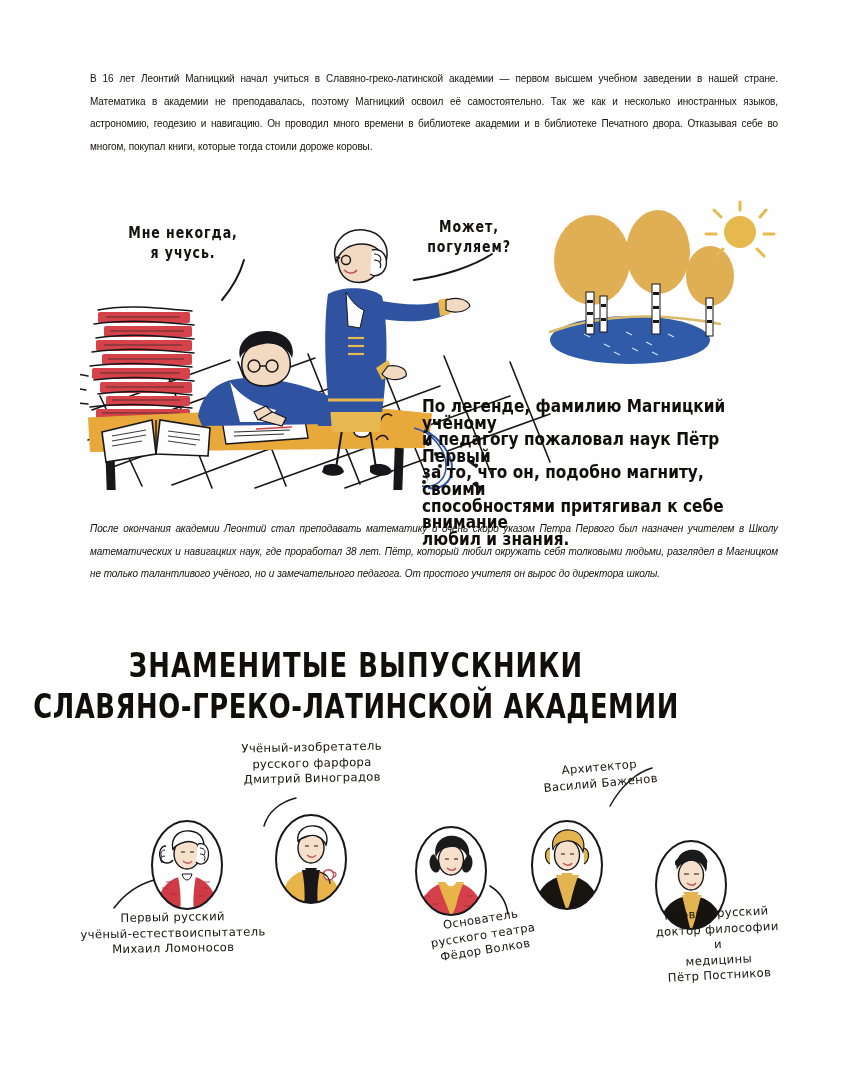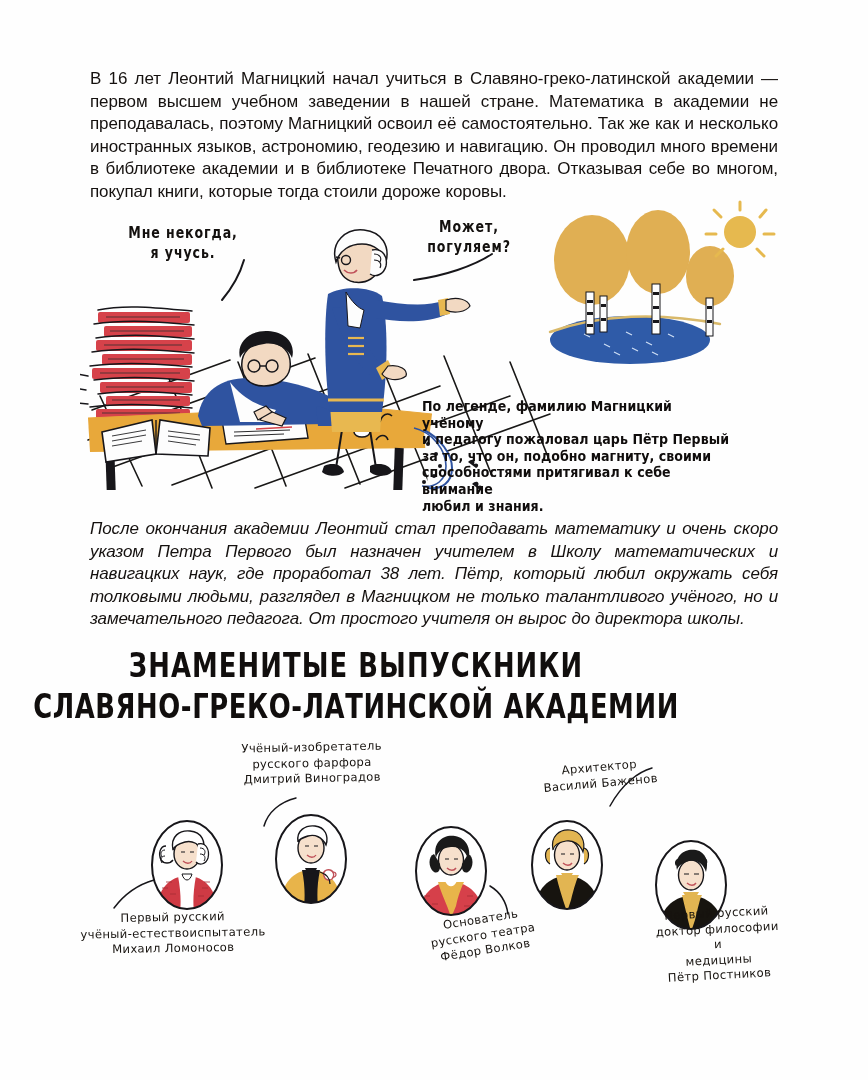--- a/index.html
+++ b/index.html
@@ -19,21 +19,21 @@
   .page {
     position: absolute;
     inset: 0;
     background: #fefefe;
   }
 
   
   .para {
     position: absolute;
     font-family: "Liberation Sans", sans-serif;
-    font-size: 17px;
+    font-size: 10px;
     line-height: 22.5px;
     color: #15110f;
     text-align: justify;
     text-justify: inter-word;
     letter-spacing: -0.1px;
     word-spacing: 0.2px;
   }
   #para-1 { left: 90px; top: 68px; width: 688px; }
   #para-2 { left: 90px; top: 518px; width: 688px; font-style: italic; }
 
@@ -52,21 +52,21 @@
   #speech-1 { left: 108px; top: 224px; width: 150px; }
   #speech-2 { left: 412px; top: 218px; width: 114px; }
 
   .speech-tail { position: absolute; overflow: visible; }
 
   
   #legend-note {
     position: absolute;
     left: 422px; top: 398px; width: 310px;
     font-family: "DejaVu Sans Condensed", "Liberation Sans Narrow", "Liberation Sans", sans-serif;
-    font-size: 14px;
+    font-size: 17px;
     font-weight: 700;
     line-height: 16.6px;
     letter-spacing: 0.05px;
     color: #100d0c;
   }
 
   
   #heading-block {
     position: absolute;
     left: 0; top: 648px; width: 712px;
@@ -371,21 +371,21 @@
     <div>Мне некогда,</div>
     <div>я учусь.</div>
   </div>
   <div class="speech" id="speech-2">
     <div>Может,</div>
     <div>погуляем?</div>
   </div>
 
   <div id="legend-note">
     <div>По легенде, фамилию Магницкий учёному</div>
-    <div>и педагогу пожаловал царь Пётр Первый</div>
+    <div>и педагогу пожаловал наук Пётр Первый</div>
     <div>за то, что он, подобно магниту, своими</div>
     <div>способностями притягивал к себе внимание</div>
     <div>любил и знания.</div>
   </div>
 
   <div class="para" id="para-2">После окончания академии Леонтий стал преподавать математику и очень скоро указом Петра Первого был назначен учителем в Школу математических и навигацких наук, где проработал 38 лет. Пётр, который любил окружать себя толковыми людьми, разглядел в Магницком не только талантливого учёного, но и замечательного педагога. От простого учителя он вырос до директора школы.</div>
 
   <div id="heading-block">
     <span class="heading-line" id="heading-line-1">ЗНАМЕНИТЫЕ ВЫПУСКНИКИ</span>
     <span class="heading-line" id="heading-line-2">СЛАВЯНО-ГРЕКО-ЛАТИНСКОЙ АКАДЕМИИ</span>

